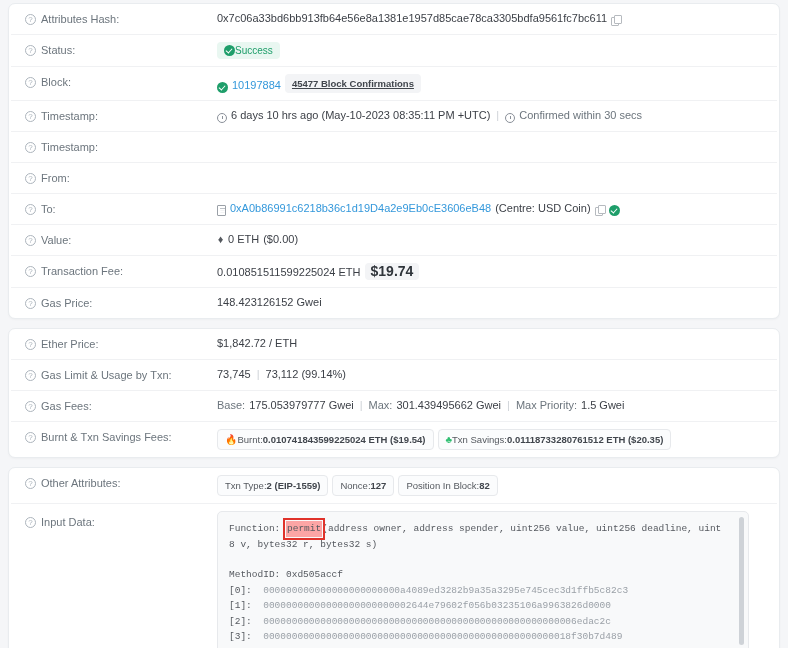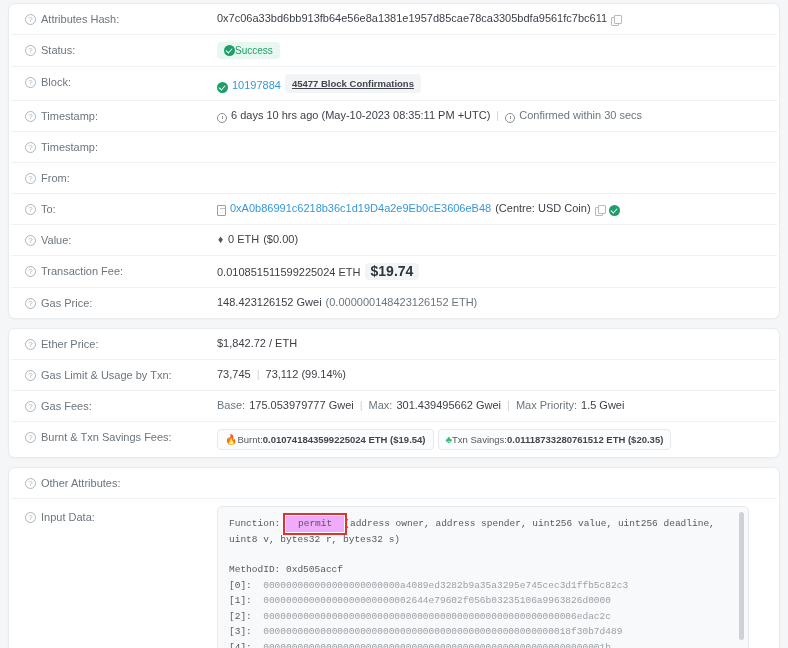--- a/index.html
+++ b/index.html
@@ -206,24 +206,24 @@
     overflow: hidden;
     font-family: "Liberation Mono", monospace;
     font-size: 9.5px;
     line-height: 15.5px;
     color: #55595f;
   }
   .fn-line { color: #55595f; white-space: pre-wrap; word-break: break-all; }
   .permit-hl {
     position: relative;
     display: inline-block;
-    padding: 0 12px;
+    padding: 0 1px;
     outline: 2px solid #e0322a;
     outline-offset: 1px;
-    background: #f0abfc;
+    background: #fca5a5;
   }
   .hex-line { white-space: pre; color: #9aa0a7; }
   .hex-line .idx { color: #55595f; }
   .scrollbar {
     position: absolute;
     right: 4px; top: 5px;
     width: 5px; height: 128px;
     background: #ced2d7;
     border-radius: 3px;
   }
@@ -337,21 +337,20 @@
       </div>
     </div>
 
     <div class="row">
       <div class="label">
         <span class="qmark">?</span>
         <span>Gas Price:</span>
       </div>
       <div class="value">
         <span class="dark">148.423126152 Gwei</span>
-        <span class="muted">(0.000000148423126152 ETH)</span>
       </div>
     </div>
   </div>
 
   <div class="card">
 
     <div class="row">
       <div class="label">
         <span class="qmark">?</span>
         <span>Ether Price:</span>
@@ -409,20 +408,34 @@
       </div>
     </div>
   </div>
 
   <div class="card">
 
     <div class="row">
       <div class="label">
         <span class="qmark">?</span>
         <span>Other Attributes:</span>
+      </div>
+      <div class="value">
+        <span class="badge badge-outline">
+          <span class="lbl">Txn Type:</span>
+          <span>2 (EIP-1559)</span>
+        </span>
+        <span class="badge badge-outline">
+          <span class="lbl">Nonce:</span>
+          <span>127</span>
+        </span>
+        <span class="badge badge-outline">
+          <span class="lbl">Position In Block:</span>
+          <span>82</span>
+        </span>
       </div>
     </div>
 
     <div class="row" style="align-items:flex-start;padding-bottom:0;">
       <div class="label" style="padding-top:4px;">
         <span class="qmark">?</span>
         <span>Input Data:</span>
       </div>
       <div class="value block-col" style="padding-right:14px;">
         <div class="input-box">

